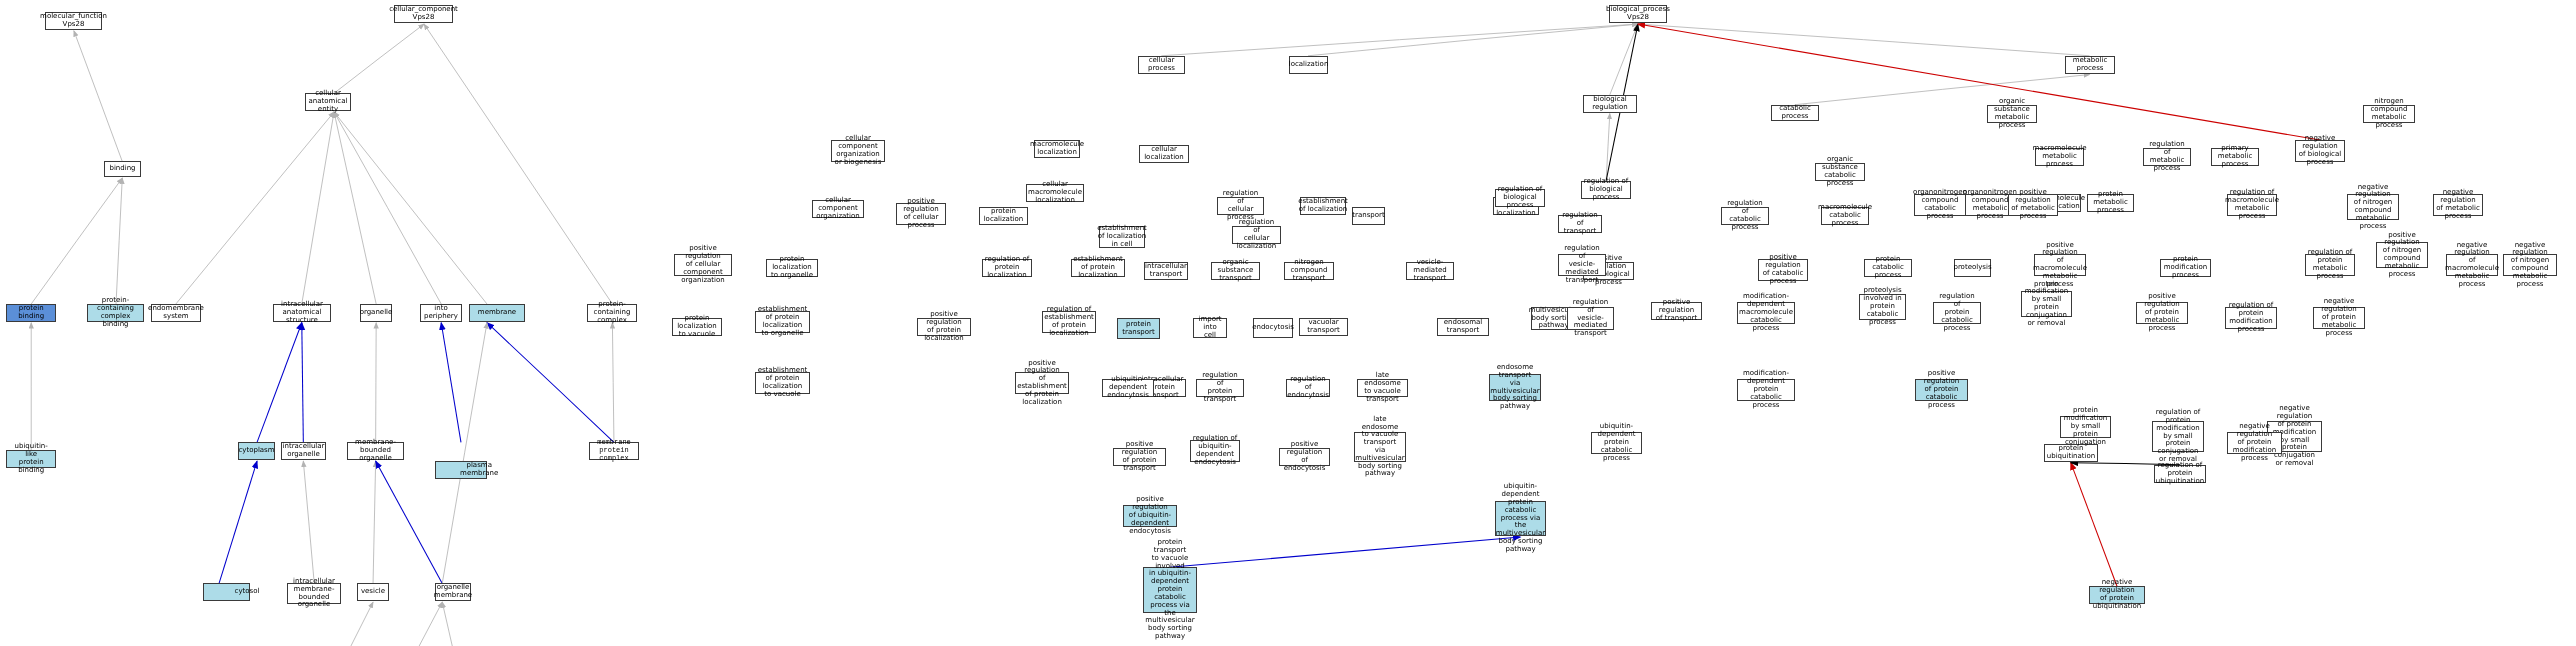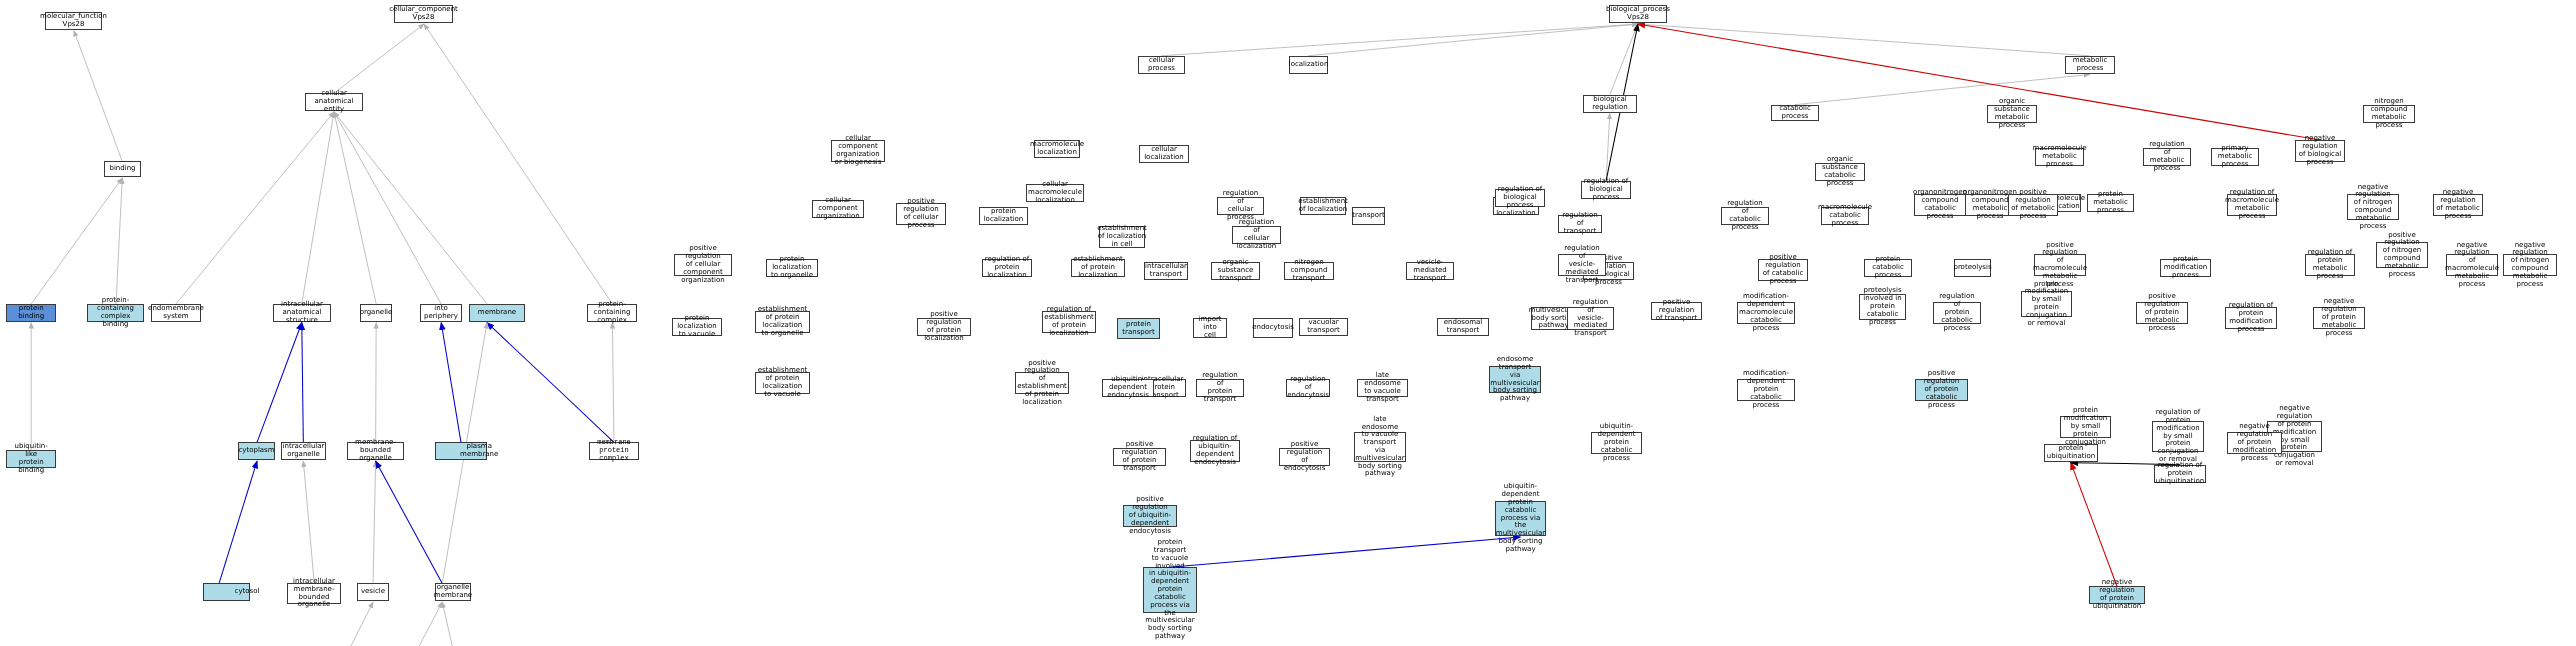--- a/index.html
+++ b/index.html
@@ -84,37 +84,37 @@
       <div class="node" style="left: 45px; top: 12px; width: 57px; height: 17.7px; transform-origin: 0px 0px;">molecular_function
 Vps28</div>
       <div class="node" style="left: 104px; top: 161px; width: 37px; height: 15.6px; transform-origin: 0px 0px;">binding</div>
       <div class="node hl2" style="left: 6.2px; top: 304px; width: 50px; height: 17.7px; transform-origin: 0px 0px;">protein binding</div>
       <div class="node hl" style="left: 87px; top: 304px; width: 57px; height: 17.7px; transform-origin: 0px 0px;">protein-containing
 complex binding</div>
       <div class="node hl" style="left: 6.2px; top: 450px; width: 50px; height: 17.7px; transform-origin: 0px 0px;">ubiquitin-like
 protein binding</div>
       <div class="node" style="left: 394px; top: 5.2px; width: 59px; height: 17.7px; transform-origin: 0px 0px;">cellular_component
 Vps28</div>
-      <div class="node" style="left: 305px; top: 93px; width: 58px; height: 17.7px; transform-origin: 0px 0px;">cellular anatomical
+      <div class="node" style="left: 305px; top: 93px; width: 46px; height: 17.7px; transform-origin: 0px 0px;">cellular anatomical
 entity</div>
       <div class="node" style="left: 151px; top: 304px; width: 50px; height: 17.7px; transform-origin: 0px 0px;">endomembrane
 system</div>
       <div class="node" style="left: 273px; top: 304px; width: 58px; height: 17.7px; transform-origin: 0px 0px;">intracellular
 anatomical structure</div>
       <div class="node" style="left: 360px; top: 304px; width: 32px; height: 17.7px; transform-origin: 0px 0px;">organelle</div>
       <div class="node" style="left: 420px; top: 304px; width: 42px; height: 17.7px; transform-origin: 0px 0px;">into periphery</div>
       <div class="node hl" style="left: 469px; top: 304px; width: 56px; height: 17.7px; transform-origin: 0px 0px;">membrane</div>
       <div class="node" style="left: 587px; top: 304px; width: 50px; height: 17.7px; transform-origin: 0px 0px;">protein-containing
 complex</div>
       <div class="node hl" style="left: 238px; top: 442px; width: 37px; height: 17.7px; transform-origin: 0px 0px;">cytoplasm</div>
       <div class="node" style="left: 281px; top: 442px; width: 45px; height: 17.7px; transform-origin: 0px 0px;">intracellular
 organelle</div>
       <div class="node" style="left: 347px; top: 442px; width: 57px; height: 17.7px; transform-origin: 0px 0px;">membrane-bounded
 organelle</div>
-      <div class="node hl" style="left: 435px; top: 442px; width: 52px; height: 17.7px; transform-origin: 0px 0px; padding-left: 38px;">plasma membrane</div>
+      <div class="node hl" style="left: 435px; top: 461px; width: 52px; height: 17.7px; transform-origin: 0px 0px; padding-left: 38px;">plasma membrane</div>
       <div class="node" style="left: 589px; top: 442px; width: 50px; height: 17.7px; transform-origin: 0px 0px; font-family: Liberation Mono, monospace;">membrane protein
 complex</div>
       <div class="node hl" style="left: 203px; top: 583px; width: 32px; height: 17.7px; transform-origin: 0px 0px; padding-left: 43px;">cytosol</div>
       <div class="node" style="left: 287px; top: 583px; width: 54px; height: 21px; transform-origin: 0px 0px;">intracellular
 membrane-bounded
 organelle</div>
       <div class="node" style="left: 357px; top: 583px; width: 32px; height: 17.7px; transform-origin: 0px 0px;">vesicle</div>
       <div class="node" style="left: 415px; top: 583px; width: 36px; height: 17.7px; transform-origin: 0px 0px; margin-left: 20px;">organelle membrane</div>
       <div class="node" style="left: 1609px; top: 5.2px; width: 58px; height: 17.7px; transform-origin: 0px 0px;">biological_process
 Vps28</div>
@@ -320,21 +320,21 @@
       <div class="node" style="left: 1139px; top: 379px; width: 47px; height: 17.7px; transform-origin: 0px 0px;">intracellular
 protein transport</div>
       <div class="node" style="left: 1102px; top: 379px; width: 52px; height: 17.7px; transform-origin: 0px 0px;">ubiquitin-dependent
 endocytosis</div>
       <div class="node" style="left: 1196px; top: 379px; width: 48px; height: 17.7px; transform-origin: 0px 0px;">regulation of
 protein transport</div>
       <div class="node" style="left: 1286px; top: 379px; width: 44px; height: 17.7px; transform-origin: 0px 0px;">regulation of
 endocytosis</div>
       <div class="node" style="left: 1357px; top: 379px; width: 51px; height: 17.7px; transform-origin: 0px 0px;">late endosome
 to vacuole transport</div>
-      <div class="node hl" style="left: 1489px; top: 366px; width: 52px; height: 27px; transform-origin: 0px 0px;">endosome transport
+      <div class="node hl" style="left: 1489px; top: 374px; width: 52px; height: 27px; transform-origin: 0px 0px;">endosome transport
 via multivesicular
 body sorting
 pathway</div>
       <div class="node" style="left: 1591px; top: 432px; width: 51px; height: 22px; transform-origin: 0px 0px;">ubiquitin-dependent
 protein catabolic
 process</div>
       <div class="node" style="left: 1737px; top: 379px; width: 58px; height: 22px; transform-origin: 0px 0px;">modification-dependent
 protein catabolic
 process</div>
       <div class="node hl" style="left: 1915px; top: 379px; width: 53px; height: 22px; transform-origin: 0px 0px;">positive regulation

